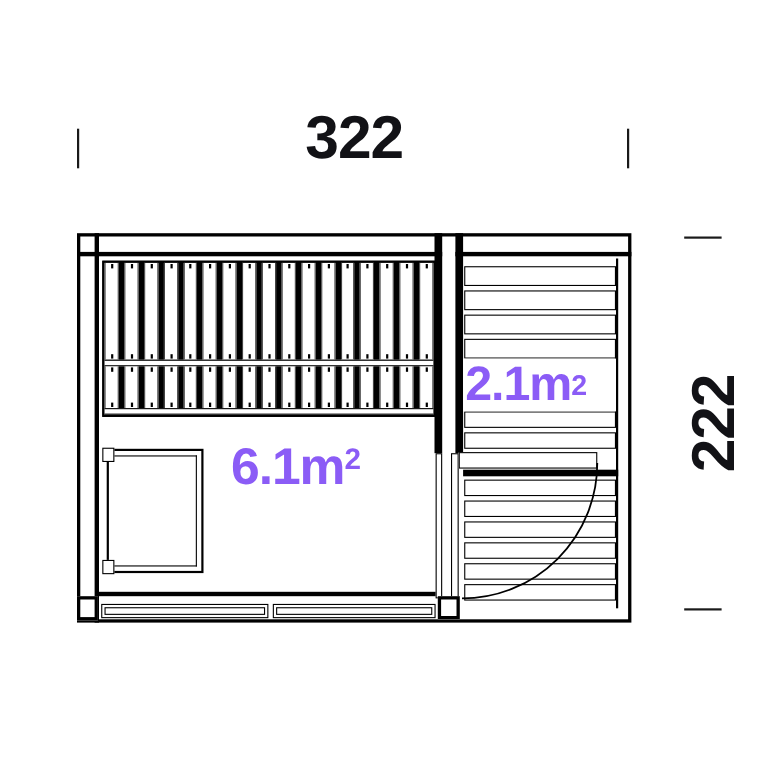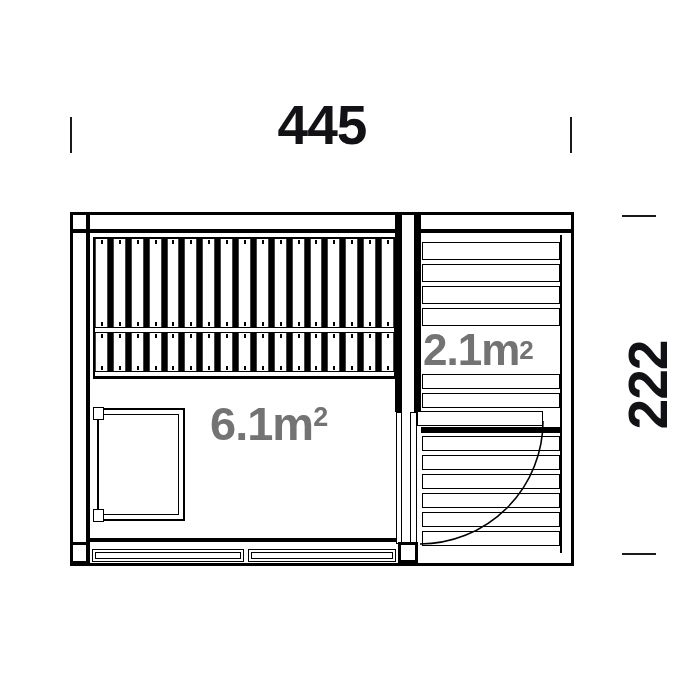--- a/index.html
+++ b/index.html
@@ -24,21 +24,21 @@
   .slat-frame{left:93px;top:237px;width:303px;height:142px;background:#000;border:2px solid #000;z-index:1;}
   .slat-row{position:absolute;left:0;right:0;display:flex;gap:5px;}
   .slat-row-1{top:0;height:88px;}
   .slat-row-2{top:94px;height:38px;}
   .slat{flex:1;background:#fff;position:relative;border-left:1px solid #444;border-right:1px solid #444;}
   .slat::before,.slat::after{content:"";position:absolute;left:45%;width:2px;height:4px;background:#000;}
   .slat::before{top:1px;} .slat::after{bottom:1px;}
   .rail{position:absolute;left:0;right:0;height:6px;background:#fff;border-top:1.5px solid #000;border-bottom:1.5px solid #000;box-sizing:border-box;}
   .rail-1{top:88px;} .rail-2{top:132px;}
   
-  .room-label{font-size:47px;font-weight:600;letter-spacing:-1px;line-height:1;white-space:nowrap;color:#737373;}
+  .room-label{font-size:47px;font-weight:600;letter-spacing:-1px;line-height:1;white-space:nowrap;color:#8b5cf6;}
   .room-label sup{font-size:27px;vertical-align:14px;font-weight:600;}
   .label-terrace{left:421px;top:326px;width:138px;height:48px;background:#fff;z-index:2;font-size:44px;display:flex;align-items:center;padding-left:2px;}
   .label-terrace sup{font-size:26px;vertical-align:12px;}
   
   .bench{left:97px;top:408px;width:88px;height:113px;border:2px solid #000;background:#fff;z-index:1;}
   .bench::after{content:"";position:absolute;top:4px;right:4px;bottom:4px;left:-1px;border:1px solid #000;border-left:none;}
   .bench-foot{width:11px;height:13px;border:1.5px solid #000;background:#fff;z-index:2;}
   
   .panel{border:1.5px solid #000;background:#fff;z-index:2;}
   .panel::after{content:"";position:absolute;top:2px;left:2px;right:2px;bottom:2px;border:1px solid #000;}
@@ -49,21 +49,21 @@
   .door-leaf{left:417px;top:411px;width:126px;height:15px;background:#fff;border:1.5px solid #000;z-index:3;}
   .arc-svg{left:0;top:0;z-index:4;pointer-events:none;}
 </style>
 </head>
 <body>
 
 <div class="canvas">
 
   <div class="abs tick-v" style="left:70px;top:117px;"></div>
   <div class="abs tick-v" style="left:570px;top:117px;"></div>
-  <div class="abs dim-label dim-top">445</div>
+  <div class="abs dim-label dim-top">322</div>
 
   <div class="abs tick-h" style="left:622px;top:215px;"></div>
   <div class="abs tick-h" style="left:622px;top:553px;"></div>
   <div class="abs dim-label dim-right">222</div>
 
   <div class="abs outer-wall"></div>
   <div class="abs wall-line" style="left:70px;top:229px;width:504px;height:4px;"></div>
   <div class="abs wall-line" style="left:86px;top:212px;width:4px;height:354px;"></div>
   <div class="abs wall-line" style="left:560px;top:235px;width:2px;height:318px;"></div>
   <div class="abs wall-line" style="left:88px;top:538px;width:309px;height:4px;"></div>

